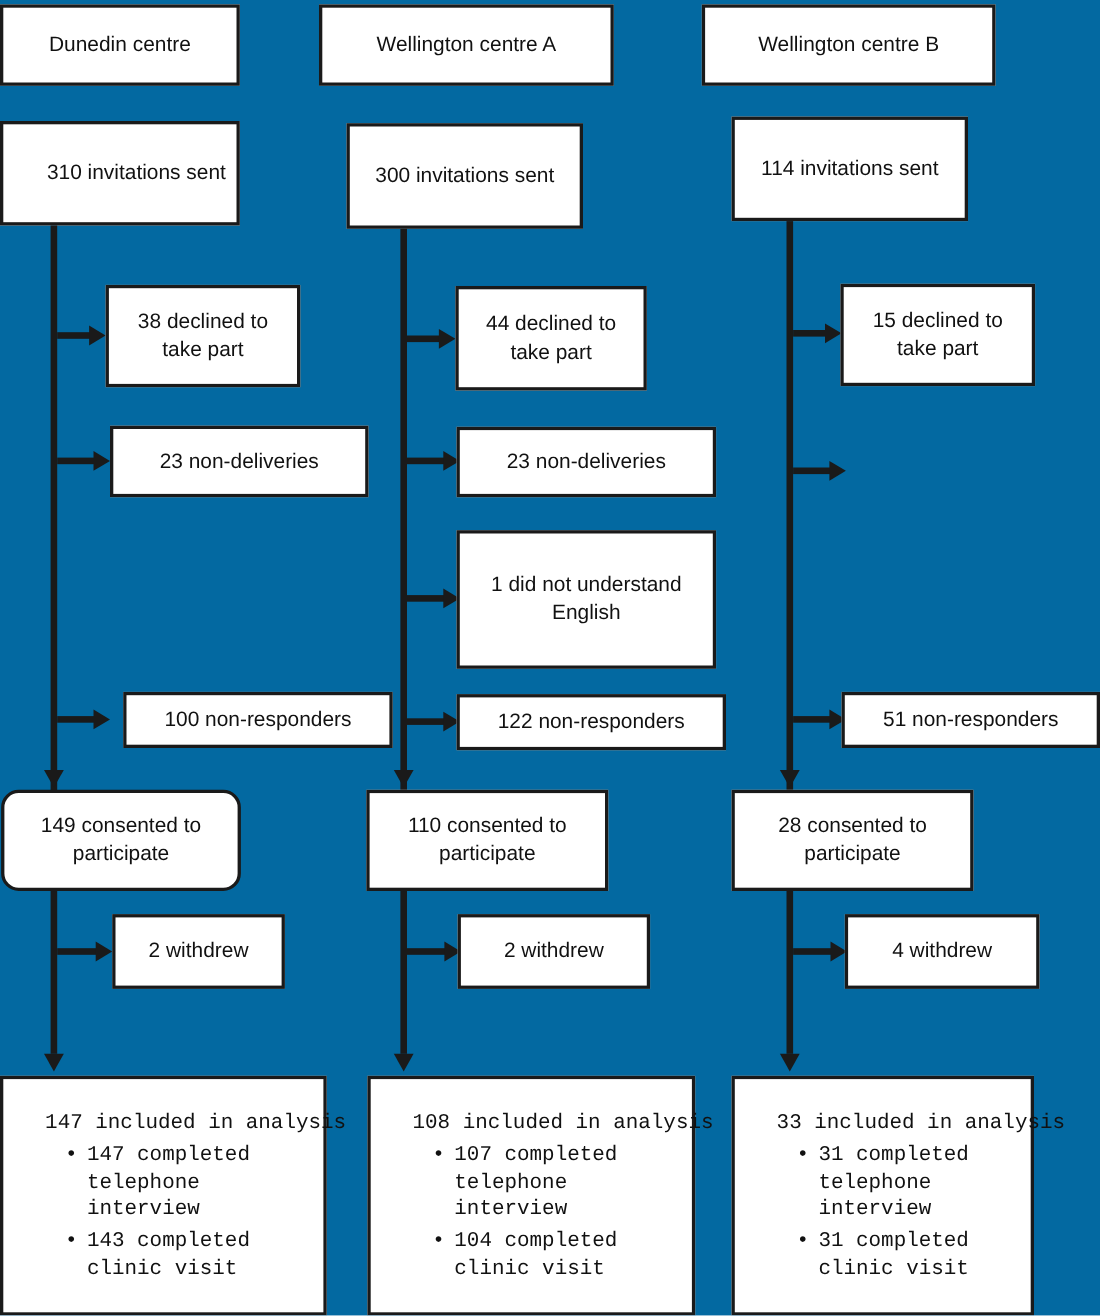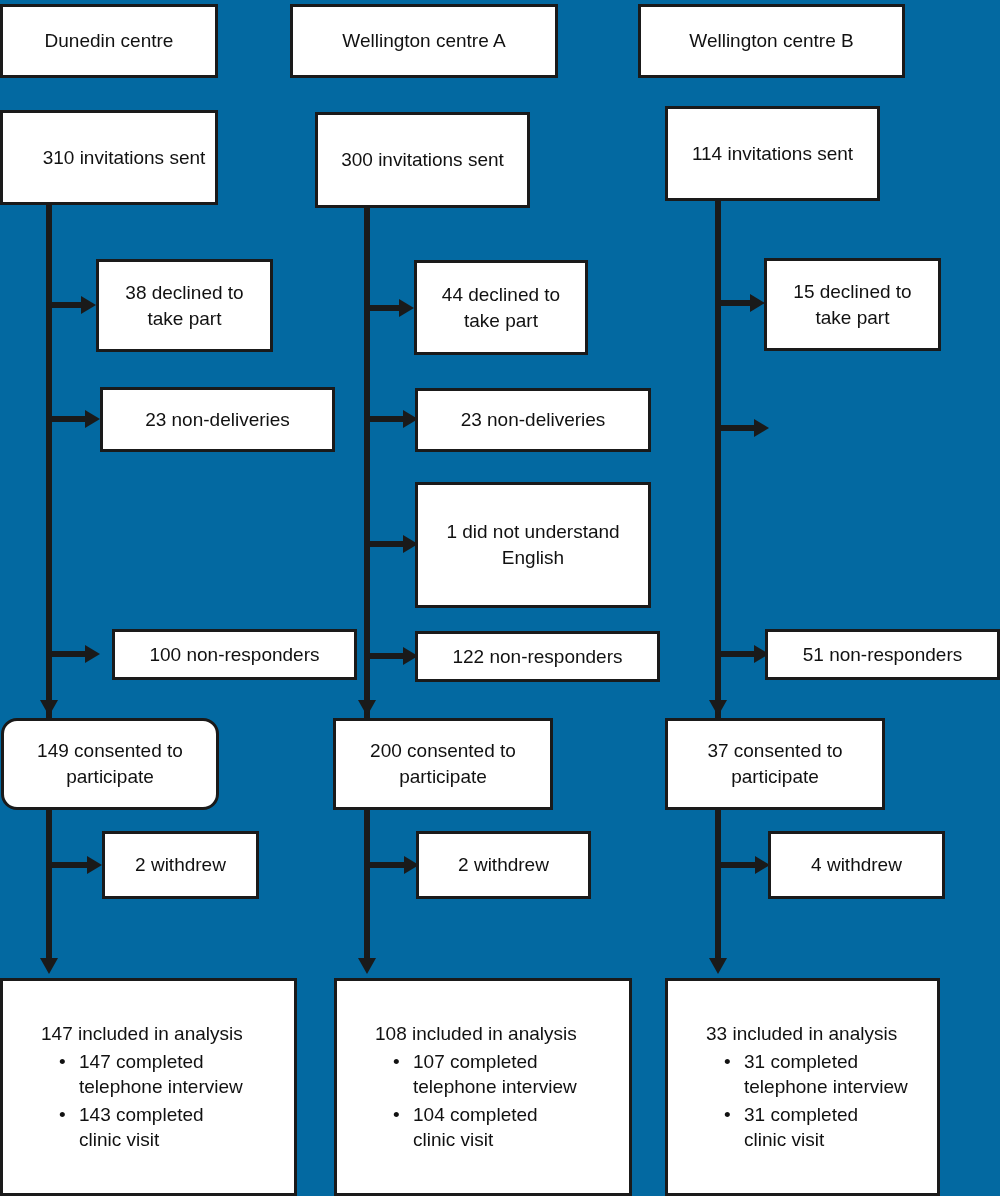--- a/index.html
+++ b/index.html
@@ -30,20 +30,21 @@
     padding: 2px 6px;
   }
   .box.tall-text {
     line-height: 1.35;
   }
   
   .box.outcome {
     display: block;
     text-align: left;
     padding: 0;
+    font-family: Liberation Mono, monospace;
   }
   .outcome-inner {
     position: absolute;
     left: 0;
     right: 0;
     top: 50%;
     transform: translateY(-50%);
     padding-left: 38px;
     padding-right: 10px;
   }
@@ -173,21 +174,21 @@
 
   <div class="hline" style="left:370px; top:541px; width:35px; height:6px;"></div>
   <div class="arrow-right" style="left:403px; top:535px;"></div>
   <div class="box tall-text" style="left:415px; top:482px; width:236px; height:126px; white-space:pre-line;">1 did not understand
 English</div>
 
   <div class="hline" style="left:370px; top:653px; width:35px; height:6px;"></div>
   <div class="arrow-right" style="left:403px; top:647px;"></div>
   <div class="box" style="left:415px; top:631px; width:245px; height:51px;">122 non-responders</div>
 
-  <div class="box tall-text" style="left:333px; top:718px; width:220px; height:92px; white-space:pre-line;">200 consented to
+  <div class="box tall-text" style="left:333px; top:718px; width:220px; height:92px; white-space:pre-line;">110 consented to
 participate</div>
 
   <div class="vline" style="left:364px; top:810px; width:6px; height:148px;"></div>
   <div class="arrow-down" style="left:358px; top:958px;"></div>
 
   <div class="hline" style="left:370px; top:862px; width:36px; height:6px;"></div>
   <div class="arrow-right" style="left:404px; top:856px;"></div>
   <div class="box" style="left:416px; top:831px; width:175px; height:68px;">2 withdrew</div>
 
   <div class="box outcome" style="left:334px; top:978px; width:298px; height:218px;">
@@ -220,21 +221,21 @@
   <div class="box tall-text" style="left:764px; top:258px; width:177px; height:93px; white-space:pre-line;">15 declined to
 take part</div>
 
   <div class="hline" style="left:721px; top:425px; width:35px; height:6px;"></div>
   <div class="arrow-right" style="left:754px; top:419px;"></div>
 
   <div class="hline" style="left:721px; top:651px; width:35px; height:6px;"></div>
   <div class="arrow-right" style="left:754px; top:645px;"></div>
   <div class="box" style="left:765px; top:629px; width:235px; height:51px;">51 non-responders</div>
 
-  <div class="box tall-text" style="left:665px; top:718px; width:220px; height:92px; white-space:pre-line;">37 consented to
+  <div class="box tall-text" style="left:665px; top:718px; width:220px; height:92px; white-space:pre-line;">28 consented to
 participate</div>
 
   <div class="vline" style="left:715px; top:810px; width:6px; height:148px;"></div>
   <div class="arrow-down" style="left:709px; top:958px;"></div>
 
   <div class="hline" style="left:721px; top:862px; width:36px; height:6px;"></div>
   <div class="arrow-right" style="left:755px; top:856px;"></div>
   <div class="box" style="left:768px; top:831px; width:177px; height:68px;">4 withdrew</div>
 
   <div class="box outcome" style="left:665px; top:978px; width:275px; height:218px;">

